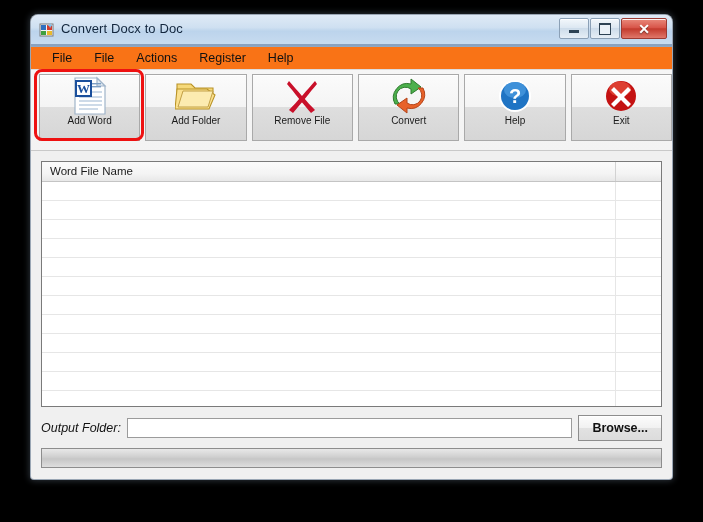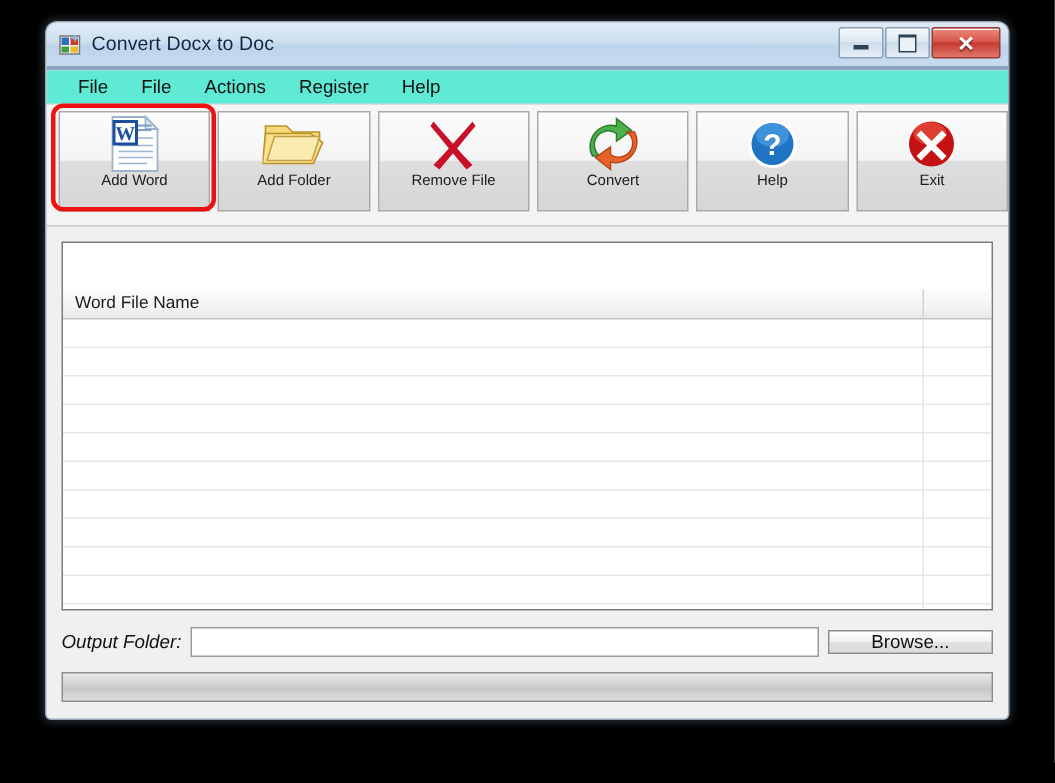--- a/index.html
+++ b/index.html
@@ -60,21 +60,21 @@
     border-color: #9c3a33;
     background: linear-gradient(to bottom, #e98a7c 0%, #d8564a 45%, #c33b2e 52%, #e0776a 100%);
   }
   .glyph-min { width: 10px; height: 3px; background: #2d4254; margin-top: 6px; }
   .glyph-max { width: 10px; height: 9px; border: 1px solid #2d4254; border-top-width: 2px; background: #eaf1f8; }
   .glyph-close { color: #ffffff; font-size: 14px; font-weight: bold; line-height: 14px; text-shadow: 0 1px 1px rgba(0,0,0,.45); font-family: "Liberation Sans", sans-serif; }
 
   
   #menu-bar {
     height: 22px;
-    background: #5eead4;
+    background: #f97316;
     border-bottom: 1px solid #dcdcdc;
     display: flex; align-items: center;
     padding-left: 10px;
   }
   .menu-item {
     font-size: 12.5px; color: #111111;
     padding: 2px 11px;
     cursor: default;
   }
 
@@ -127,21 +127,20 @@
     border: 1px solid #7a7a7a;
     box-sizing: border-box;
     position: relative;
     overflow: hidden;
   }
   #list-header {
     display: flex;
     height: 19px;
     background: linear-gradient(to bottom,#fbfbfb 0%,#f4f4f4 60%,#e8e8e8 100%);
     border-bottom: 1px solid #c4c4c4;
-    margin-top: 31px;
   }
   .col-head {
     font-size: 11.5px; color: #1b1b1b;
     padding: 3px 0 0 8px;
     box-sizing: border-box;
     border-right: 1px solid #d2d2d2;
   }
   .col-head.c1 { width: 576px; }
   .col-head.c2 { width: 45px; border-right: none; }
   .grid-row {
@@ -167,29 +166,30 @@
     height: 20px;
     border: 1px solid #9b9b9b;
     background: #ffffff;
     font-size: 12px;
     padding: 0 4px;
     box-sizing: border-box;
     outline: none;
     font-family: "Liberation Sans", sans-serif;
   }
   .bottom-btn {
-    height: 16px;
+    height: 26px;
     margin-left: 6px;
-    padding: 0 28px;
+    padding: 0 13px;
     border: 1px solid #8d8d8d;
     background: linear-gradient(to bottom,#fcfcfc 0%,#f1f1f1 50%,#e2e2e2 51%,#dcdcdc 100%);
     font-size: 12.5px; color: #111111;
     box-shadow: inset 0 1px 0 #ffffff;
     cursor: default;
     font-family: "Liberation Sans", sans-serif;
+    font-weight: bold;
   }
 
   
   #progress-bar {
     margin: 9px 10px 0 10px;
     height: 20px;
     border: 1px solid #8d8d8d;
     background: linear-gradient(to bottom,#e8e8e8 0%,#cfcfcf 45%,#c6c6c6 55%,#dedede 100%);
     box-sizing: border-box;
   }

